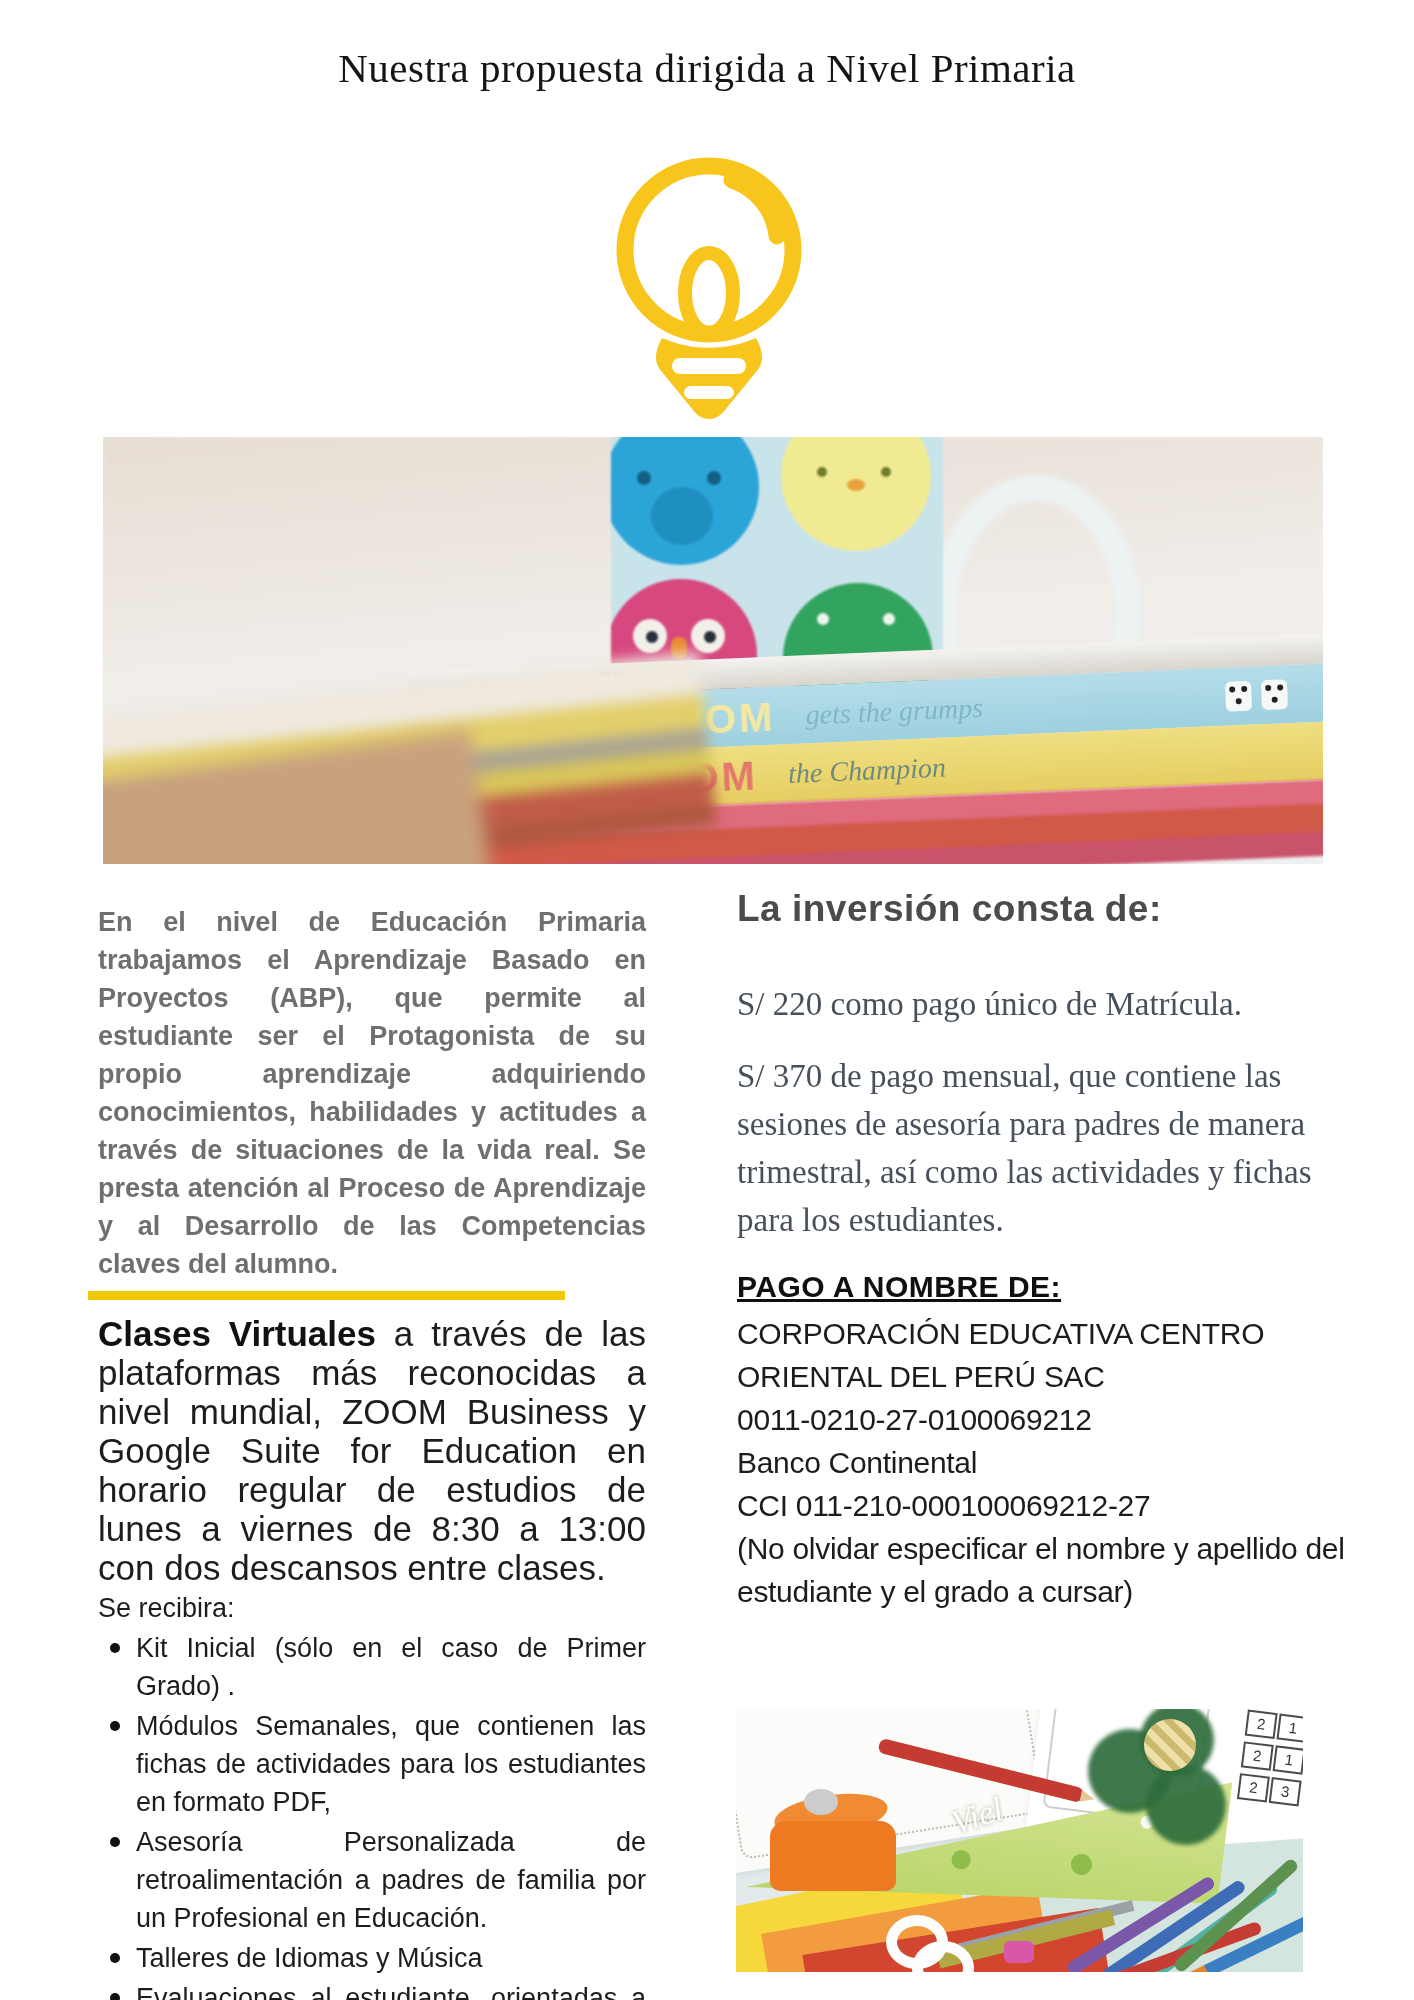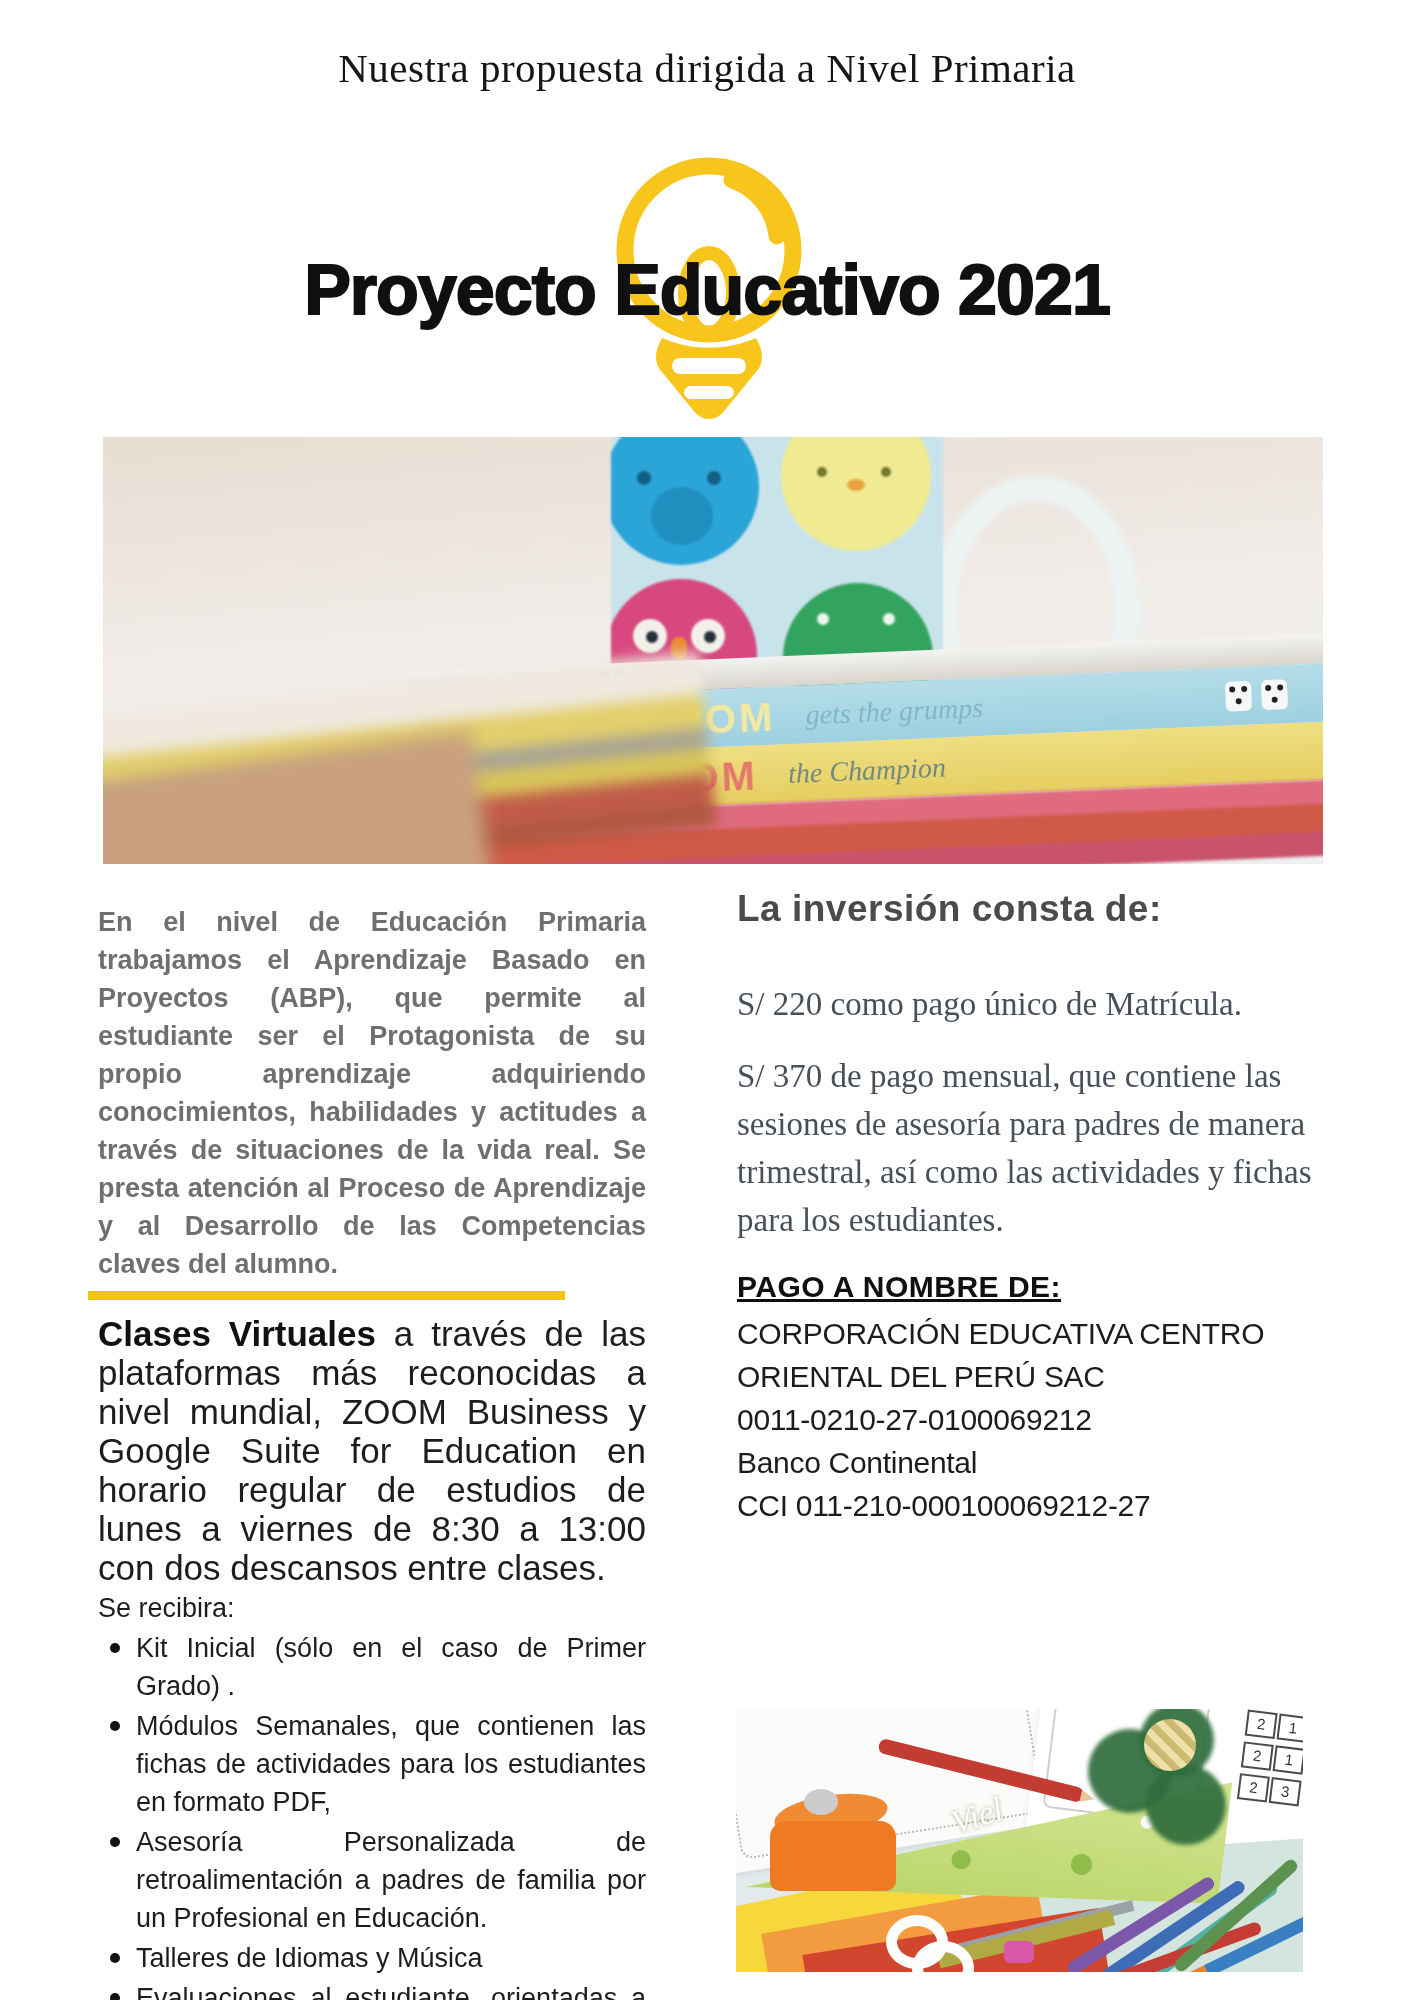--- a/index.html
+++ b/index.html
@@ -158,21 +158,20 @@
 
   <svg class="bulb-svg" viewBox="0 0 226 286" aria-hidden="true">
     <circle cx="113" cy="98" r="84" fill="none" stroke="#F7C51B" stroke-width="17"></circle>
     <path d="M 136 28 A 66 66 0 0 1 181 84" fill="none" stroke="#F7C51B" stroke-width="17" stroke-linecap="round"></path>
     <ellipse cx="113" cy="141" rx="24" ry="40" fill="none" stroke="#F7C51B" stroke-width="14"></ellipse>
     <path d="M 66 186 C 58 200 58 212 66 220 L 97 258 C 106 270 120 270 129 258 L 160 220 C 168 212 168 200 160 186 C 130 199 96 199 66 186 Z" fill="#F7C51B"></path>
     <rect x="76" y="206" width="74" height="16" rx="8" fill="#ffffff"></rect>
     <rect x="88" y="234" width="50" height="13" rx="6.5" fill="#ffffff"></rect>
   </svg>
 
-  <div class="big-title">Proyecto Educativo 2021</div>
 
   <div class="photo-books">
     <div class="pb-wall"></div>
     <div class="pb-handle"></div>
     <div class="pb-mug">
       <div class="pb-face blue">
         <span class="pb-eye e1"></span>
           <span class="pb-eye e2"></span>
           <span class="snout"></span>
       </div>
@@ -248,20 +247,21 @@
   <div class="right-col">
     <h2 class="inv-heading">La inversión consta de:</h2>
     <p class="price1">S/ 220 como pago único de Matrícula.</p>
     <p class="price2">S/ 370 de pago mensual, que contiene las sesiones de asesoría para padres de manera trimestral, así como las actividades y fichas para los estudiantes.</p>
     <h3 class="payto">PAGO A NOMBRE DE:</h3>
     <div class="bank-lines">
       <div>CORPORACIÓN EDUCATIVA CENTRO ORIENTAL DEL PERÚ SAC</div>
       <div>0011-0210-27-0100069212</div>
       <div>Banco Continental</div>
       <div>CCI 011-210-000100069212-27</div>
+      <div>(No olvidar especificar el nombre y apellido del estudiante y el grado a cursar)</div>
     </div>
   </div>
 
   <div class="photo-cone">
     <div class="pc-sheet1"></div>
     <div class="pc-sheet2">
       <span class="pc-doodle"></span>
       <span class="pc-grid">
         <span>2</span>
         <span>1</span>

